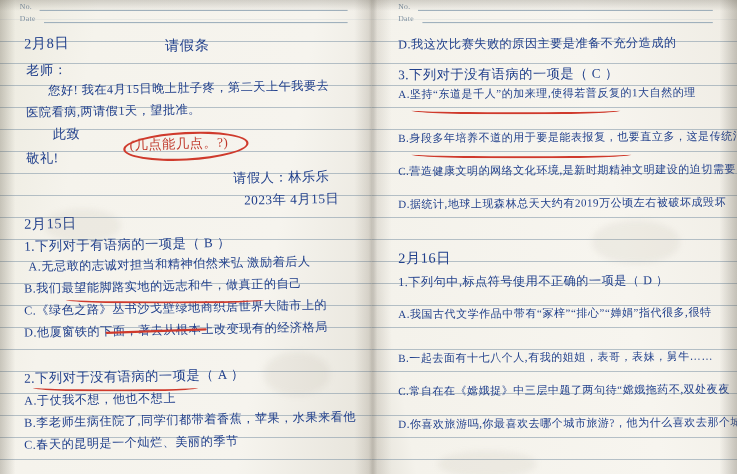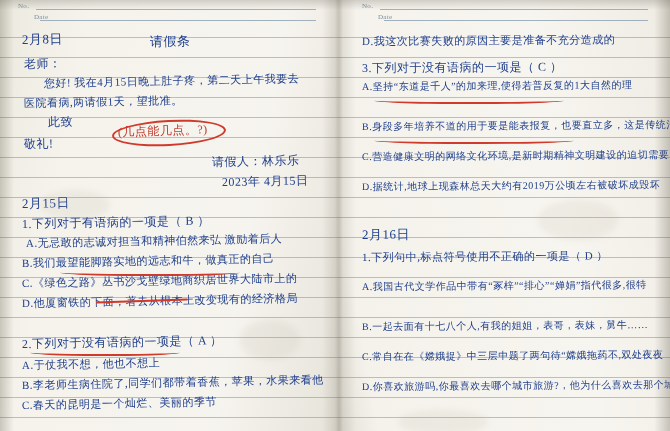--- a/index.html
+++ b/index.html
@@ -71,21 +71,21 @@
   
   .printed-head {
     position: absolute;
     top: 2px;
     font-family: "Liberation Serif", serif;
     font-size: 7px;
     color: #7d8fa0;
     letter-spacing: .3px;
   }
   .printed-head .no   { position:absolute; left:0; top:0; }
-  .printed-head .date { position:absolute; left:0; top:11px;margin-left:16px; }
+  .printed-head .date { position:absolute; left:0; top:11px; }
   .printed-head .ruleline {
     position:absolute; height:1px; background:#8ba0b2; opacity:.8;
   }
 
   
   .hw {
     position: absolute;
     font-family: "Liberation Serif", serif;
     color: #1f3e86;
     white-space: nowrap;

